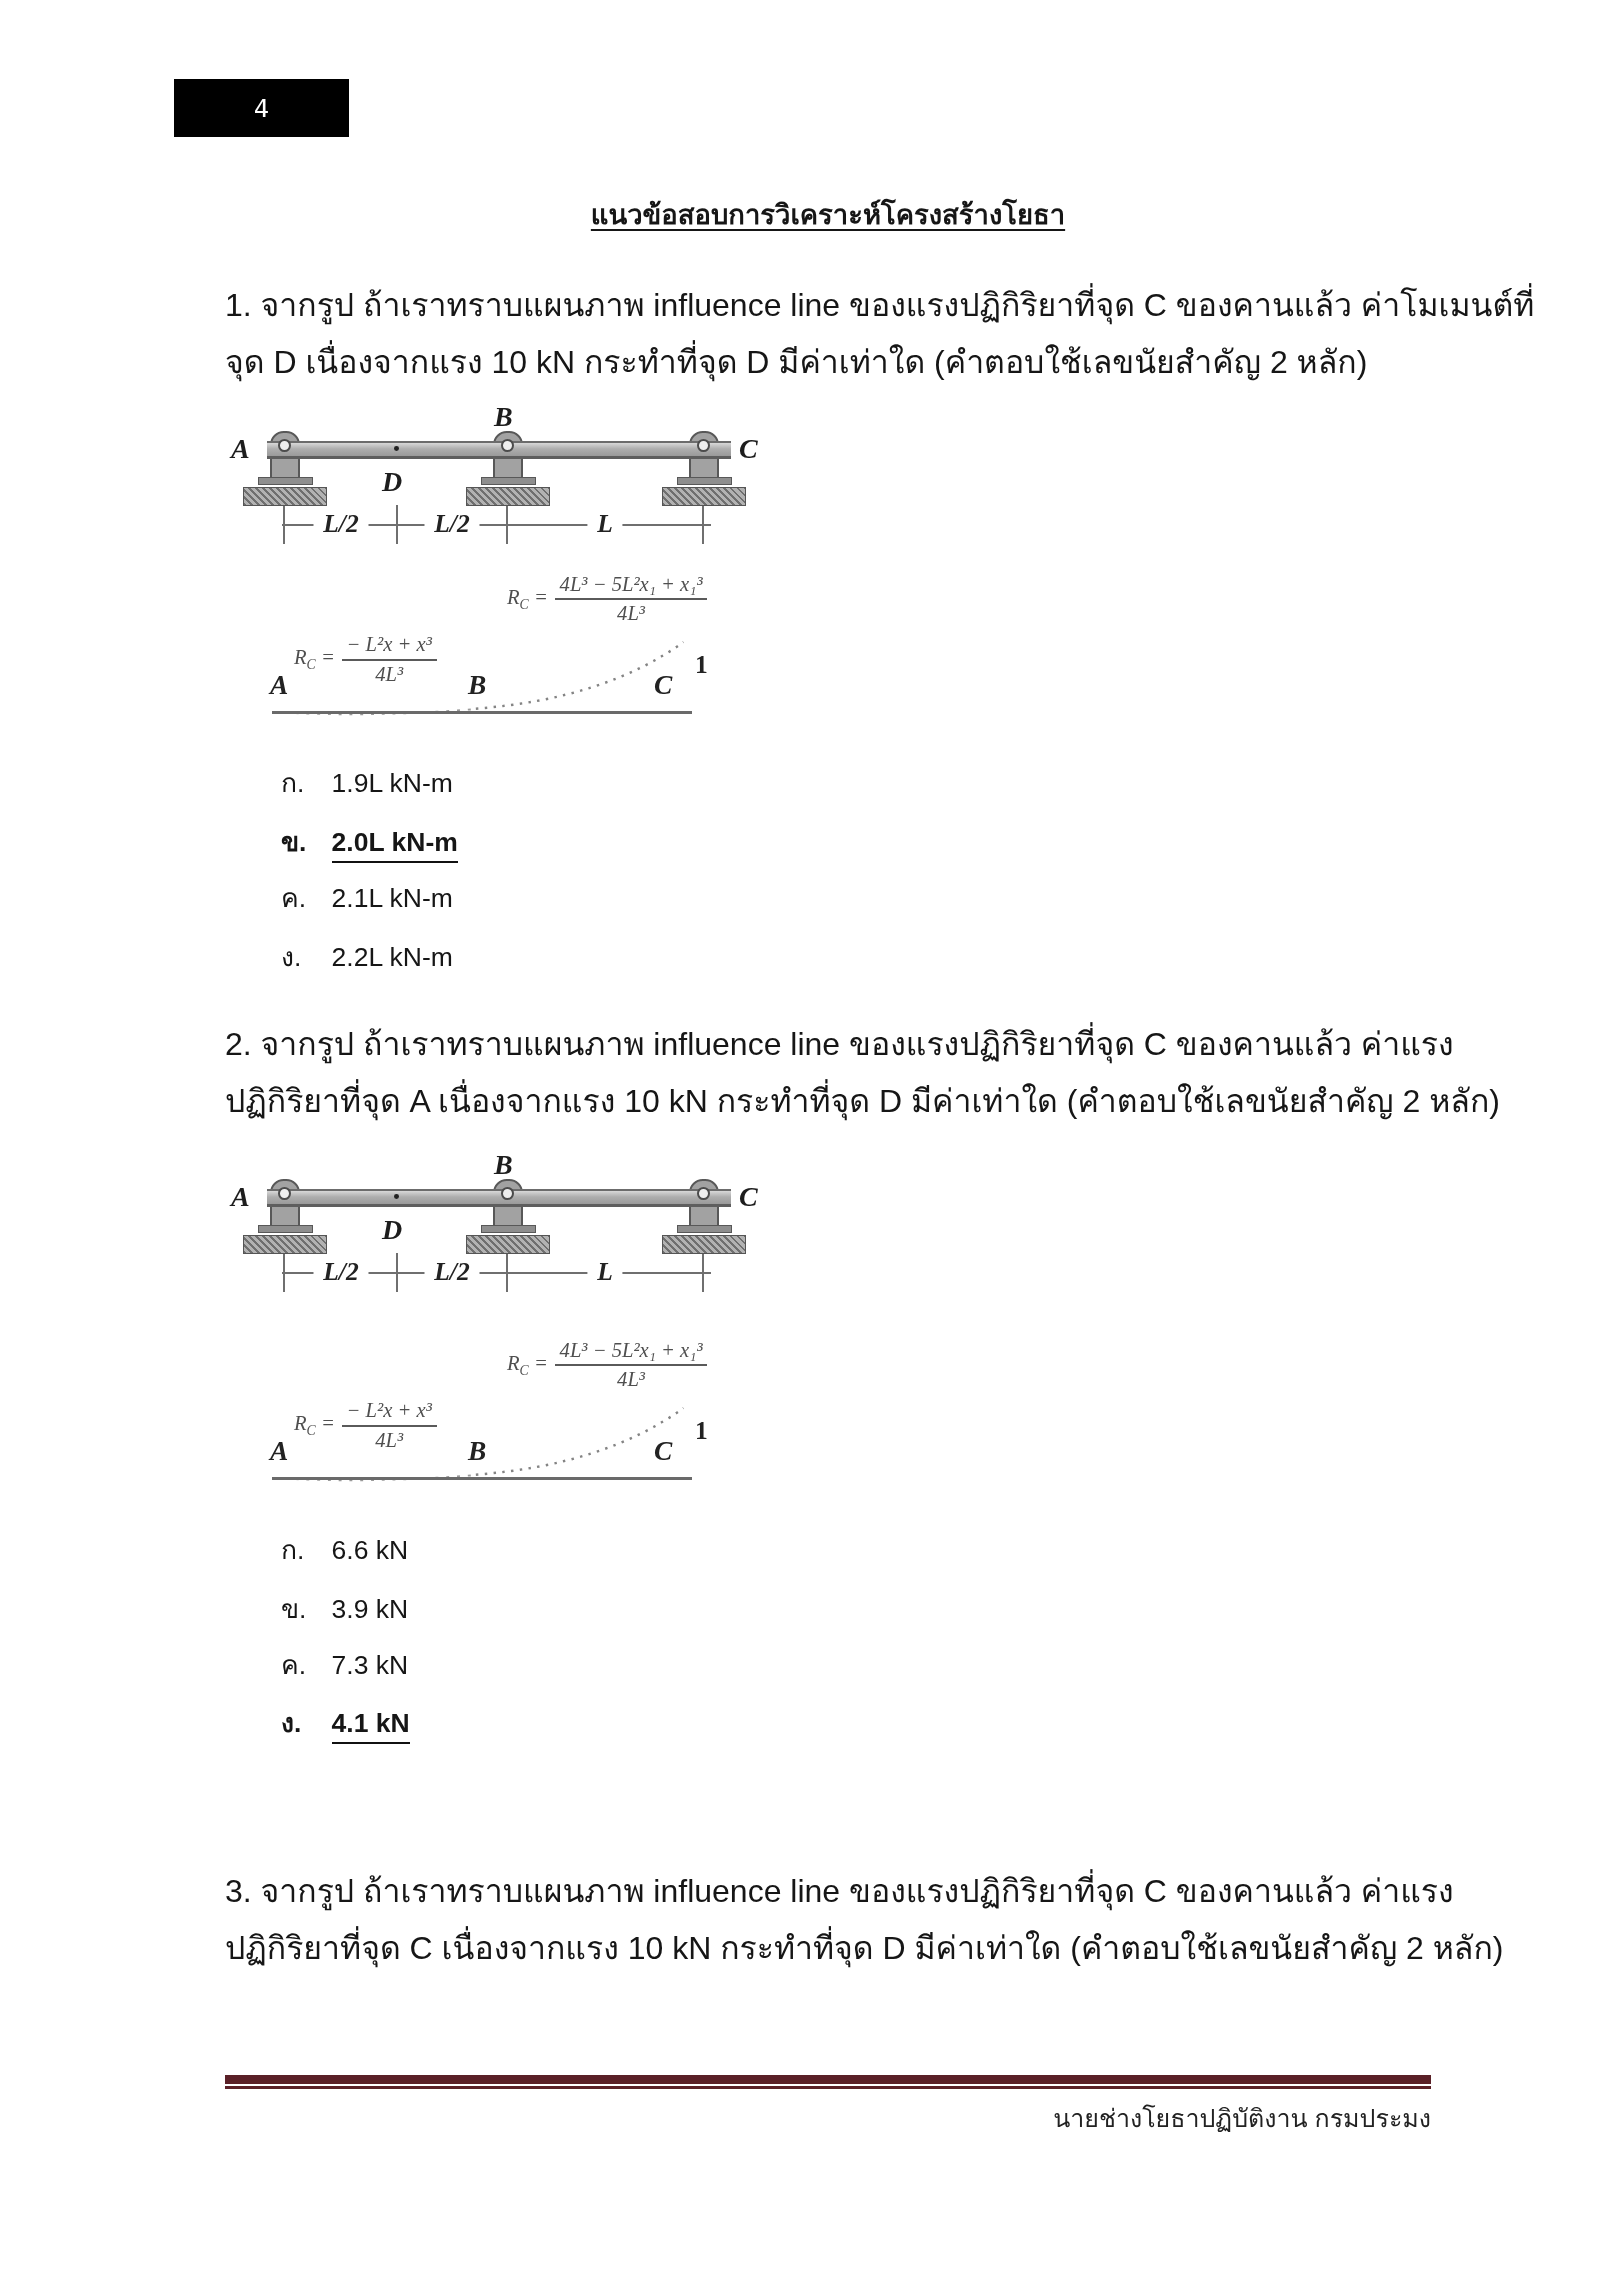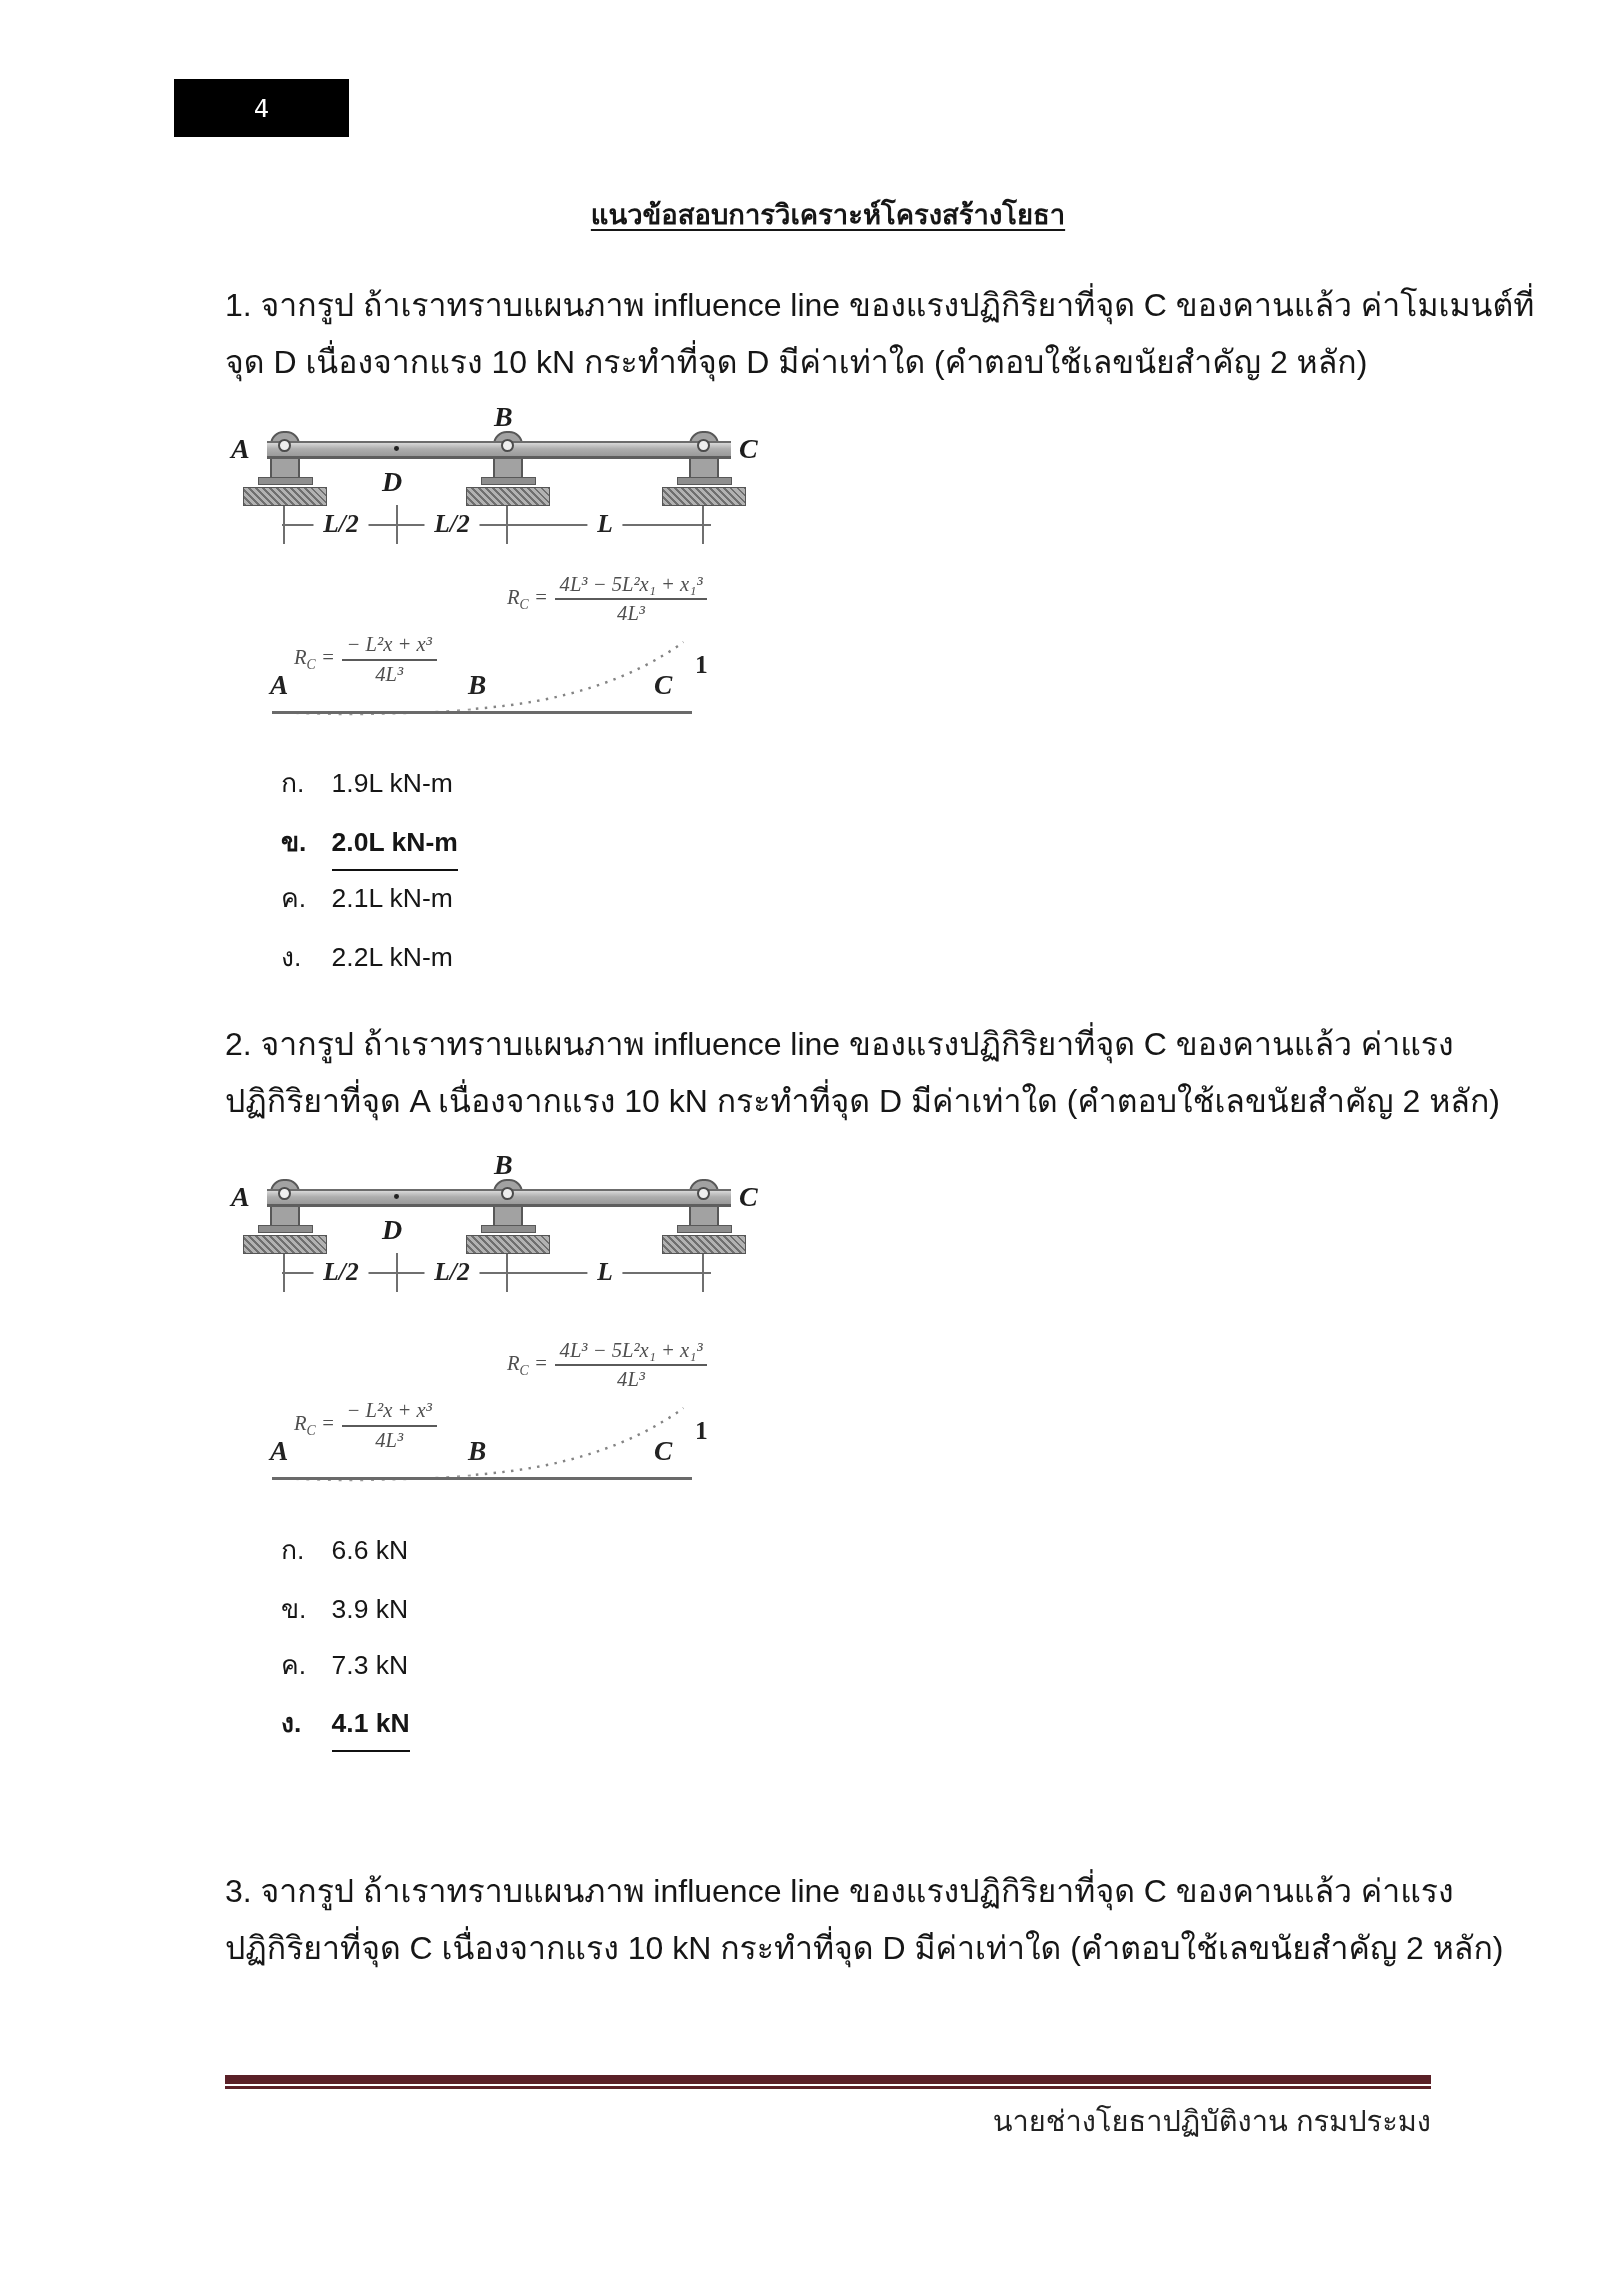--- a/index.html
+++ b/index.html
@@ -19,21 +19,21 @@
   .doc-title{left:225px;top:193px;width:1206px;text-align:center;
     font-size:27.4px;font-weight:700;}
   .doc-title span{text-decoration:underline;text-underline-offset:4.9px;}
 
   .qline{left:225px;width:1264px;font-size:32px;line-height:35px;white-space:nowrap;}
 
   
   .choice{left:281px;display:flex;gap:17.6px;font-size:26.5px;line-height:37px;}
   .choice .clabel{min-width:33px;}
   .choice.correct{font-weight:700;}
-  .choice.correct .cvalue{border-bottom:2.9px solid #111;padding-bottom:8px;}
+  .choice.correct .cvalue{border-bottom:2.9px solid #111;padding-bottom:0px;}
 
   
   .figure{width:637px;height:338px;}
   .beam-bar{position:absolute;left:93px;top:34px;width:464px;height:12.7px;
     background:linear-gradient(#d8d8d8,#aeaeae 45%,#9a9a9a);
     border-top:2.9px solid #6c6c6c;border-bottom:3.9px solid #5e5e5e;z-index:3;}
   .beam-label{position:absolute;font-family:"Liberation Serif","DejaVu Serif",serif;
     font-style:italic;font-weight:700;font-size:28px;color:#1d1d1d;z-index:5;}
   .beam-dot{position:absolute;left:220px;top:39px;width:4.9px;height:4.9px;border-radius:50%;
     background:#222;z-index:6;}
@@ -72,21 +72,21 @@
   .eq sub{font-size:13.7px;}
   .eq .frac{display:inline-flex;flex-direction:column;align-items:center;line-height:1.25;justify-content:space-between;}
   .eq .num{border-bottom:2px solid #5a5a5a;padding:0 4.9px 1px;}
   .eq .den{padding-top:1px;}
   .eq-right{left:333px;top:17.6px;}
   .eq-left{left:120px;top:78px;}
 
   
   .footer-rule-thick{left:225px;top:2075px;width:1206px;height:8.8px;background:#5a2027;}
   .footer-rule-thin{left:225px;top:2086px;width:1206px;height:2.9px;background:#5a2027;}
-  .footer-text{left:225px;top:2098px;width:1206px;text-align:right;font-size:29px;color:#222;}
+  .footer-text{left:225px;top:2098px;width:1206px;text-align:right;font-size:25px;color:#222;}
 </style>
 </head>
 <body>
 
 <div class="abs pagebox">
   <span>4</span>
 </div>
 
 <div class="abs doc-title">
   <span>แนวข้อสอบการวิเคราะห์โครงสร้างโยธา</span>

